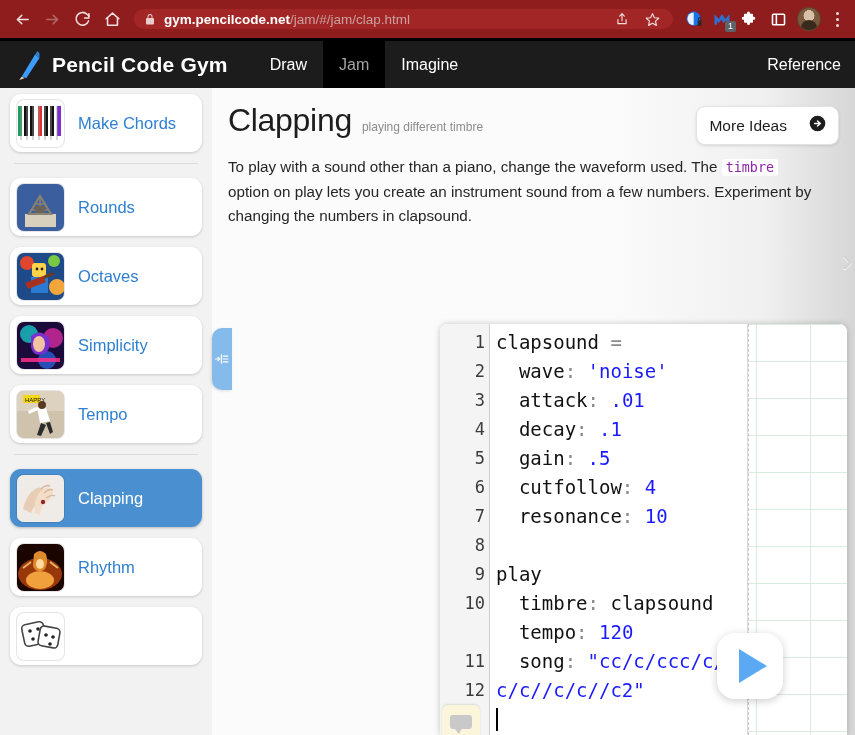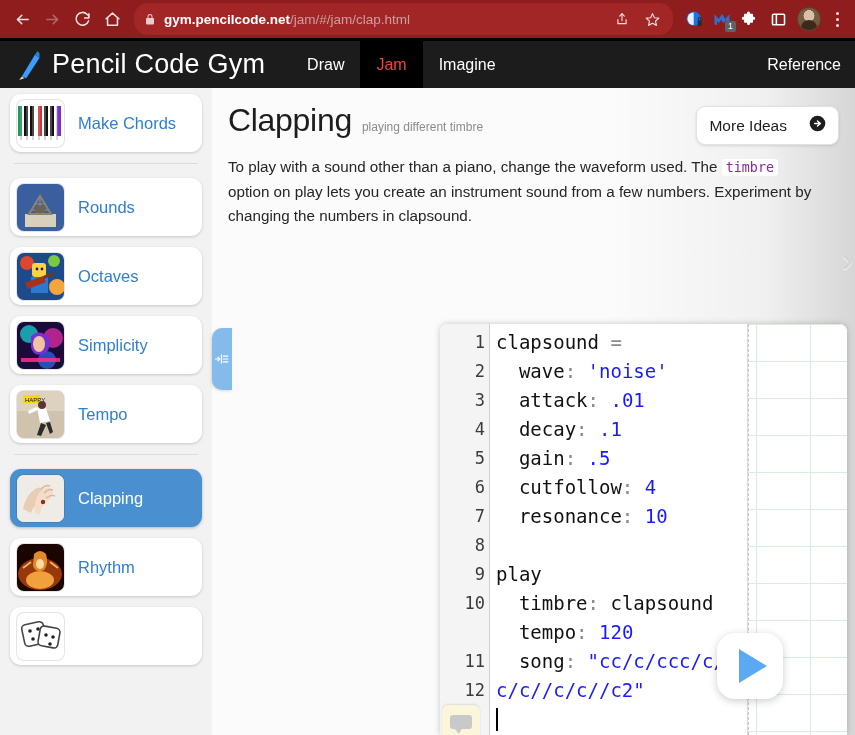--- a/index.html
+++ b/index.html
@@ -25,21 +25,21 @@
     display: flex; align-items: center; justify-content: center;
     color: #f2dede;
     flex: 0 0 auto;
     border-radius: 50%;
   }
   .nav-btn svg { display:block; }
   .nav-btn.disabled { color: #b06a6a; }
 
   #omnibox {
     flex: 1 1 auto;
-    height: 32px;
+    height: 20px;
     background: #a32626;
     border-radius: 14px;
     display: flex;
     align-items: center;
     padding: 0 10px;
     margin: 16px 6px;
     gap: 8px;
     min-width: 0;
   }
   #lock-icon { flex: 0 0 auto; color:#e8cccc; display:flex; }
@@ -81,30 +81,30 @@
     height: 47px;
     background: #1c1c1c;
     display: flex;
     align-items: stretch;
     color: #fff;
     position: relative;
   }
   #logo-wrap { display:flex; align-items:center; padding: 0 10px 0 14px; }
   #brand-title {
     display:flex; align-items:center;
-    font-size: 27px; font-weight: 400; color:#fff;
+    font-size: 21px; font-weight: 700; color:#fff;
     padding-right: 26px; letter-spacing: .2px;
   }
   .nav-tab {
     display:flex; align-items:center;
     padding: 0 16px;
     font-size: 16px;
     color: #ffffff;
   }
-  .nav-tab.active { background:#000000; color:#ef4444; }
+  .nav-tab.active { background:#000000; color:#a3a3a3; }
   #nav-spacer { flex: 1 1 auto; }
   #nav-reference { display:flex; align-items:center; padding: 0 14px 0 16px; font-size:16px; color:#fff; }
 
   
   #app-body {
     height: calc(735px - 38px - 3px - 47px);
     display: flex;
     background: #f7f7f7;
     position: relative;
   }

